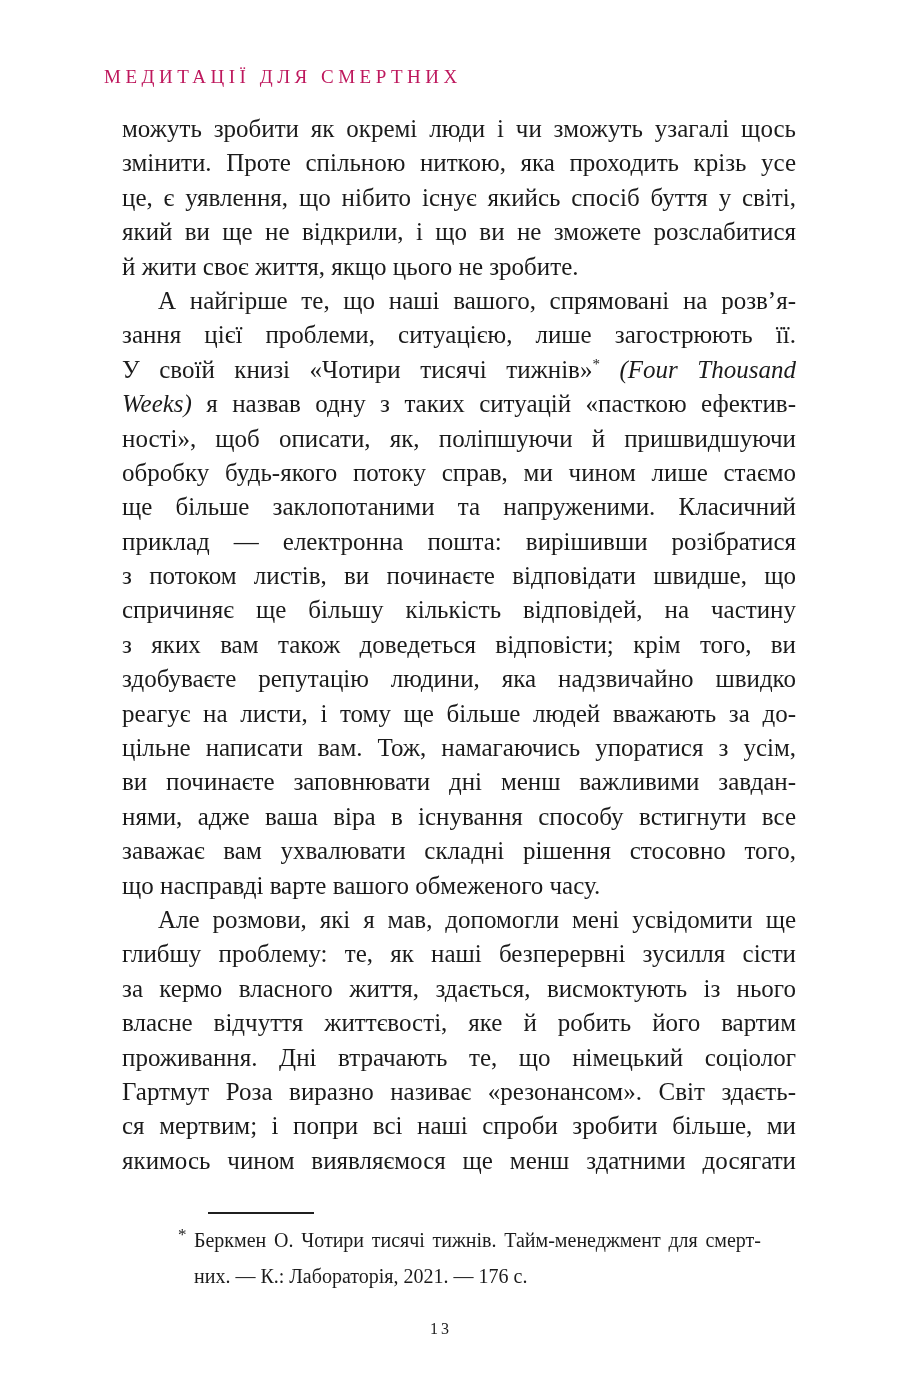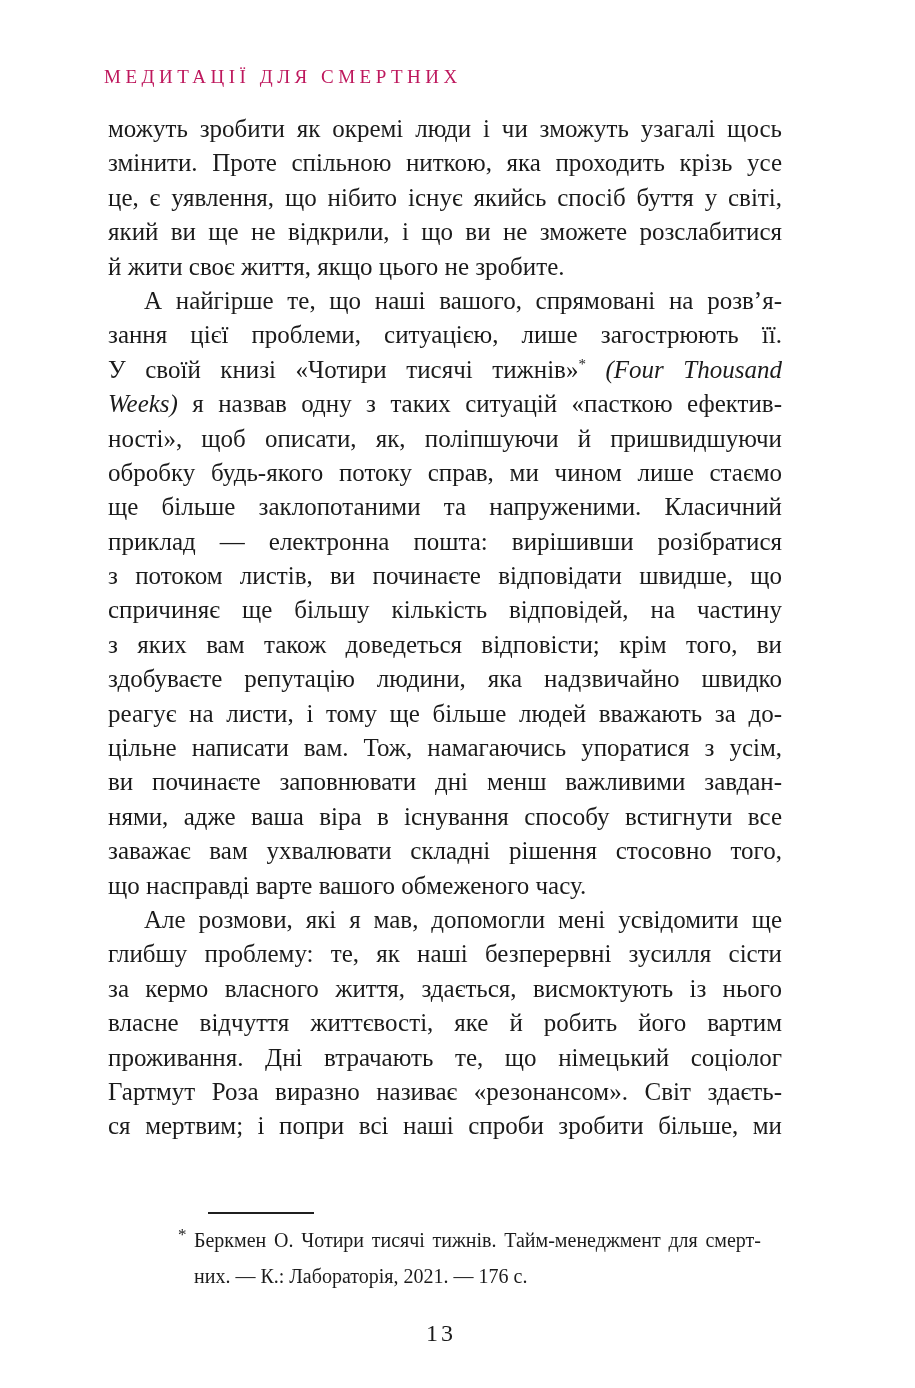--- a/index.html
+++ b/index.html
@@ -19,21 +19,21 @@
     width: 674px;
     text-align: left;
     font-size: 19px;
     letter-spacing: 4.5px;
     color: #be185d;
     white-space: nowrap;
     margin-top: 20px;
   }
   .body-text {
     position: absolute;
-    left: 108px;
+    left: 122px;
     top: 112px;
     width: 674px;
   }
   .bline {
     height: 34.4px;
     line-height: 34.4px;
     font-size: 25px;
     text-align: justify;
     text-align-last: justify;
     overflow: hidden;
@@ -77,21 +77,21 @@
     text-align-last: justify;
     overflow: hidden;
   }
   .fline.last { text-align-last: left; }
   .page-number {
     position: absolute;
     left: 104px;
     top: 1320px;
     width: 674px;
     text-align: center;
-    font-size: 24px;
+    font-size: 16px;
     letter-spacing: 3px;
   }
 </style>
 </head>
 <body>
 
 <div class="page">
 
   <div class="running-head">МЕДИТАЦІЇ ДЛЯ СМЕРТНИХ</div>
 
@@ -124,20 +124,21 @@
         <div class="bline para-end">що насправді варте вашого обмеженого часу.</div>
       </div>
       <div>
         <div class="bline indent">Але розмови, які я мав, допомогли мені усвідомити ще</div>
         <div class="bline">глибшу проблему: те, як наші безперервні зусилля сісти</div>
         <div class="bline">за кермо власного життя, здається, висмоктують із нього</div>
         <div class="bline">власне відчуття життєвості, яке й робить його вартим</div>
         <div class="bline">проживання. Дні втрачають те, що німецький соціолог</div>
         <div class="bline">Гартмут Роза виразно називає «резонансом». Світ здаєть-</div>
         <div class="bline">ся мертвим; і попри всі наші спроби зробити більше, ми</div>
+        <div class="bline">якимось чином виявляємося ще менш здатними досягати</div>
       </div>
     </div>
 
   <div class="footnote-rule"></div>
 
   <div class="footnote">
     <span class="footnote-marker">*</span>
     <div class="footnote-text">
         <div class="fline">Беркмен О. Чотири тисячі тижнів. Тайм-менеджмент для смерт-</div>
         <div class="fline last">них. — К.: Лабораторія, 2021. — 176 с.</div>

